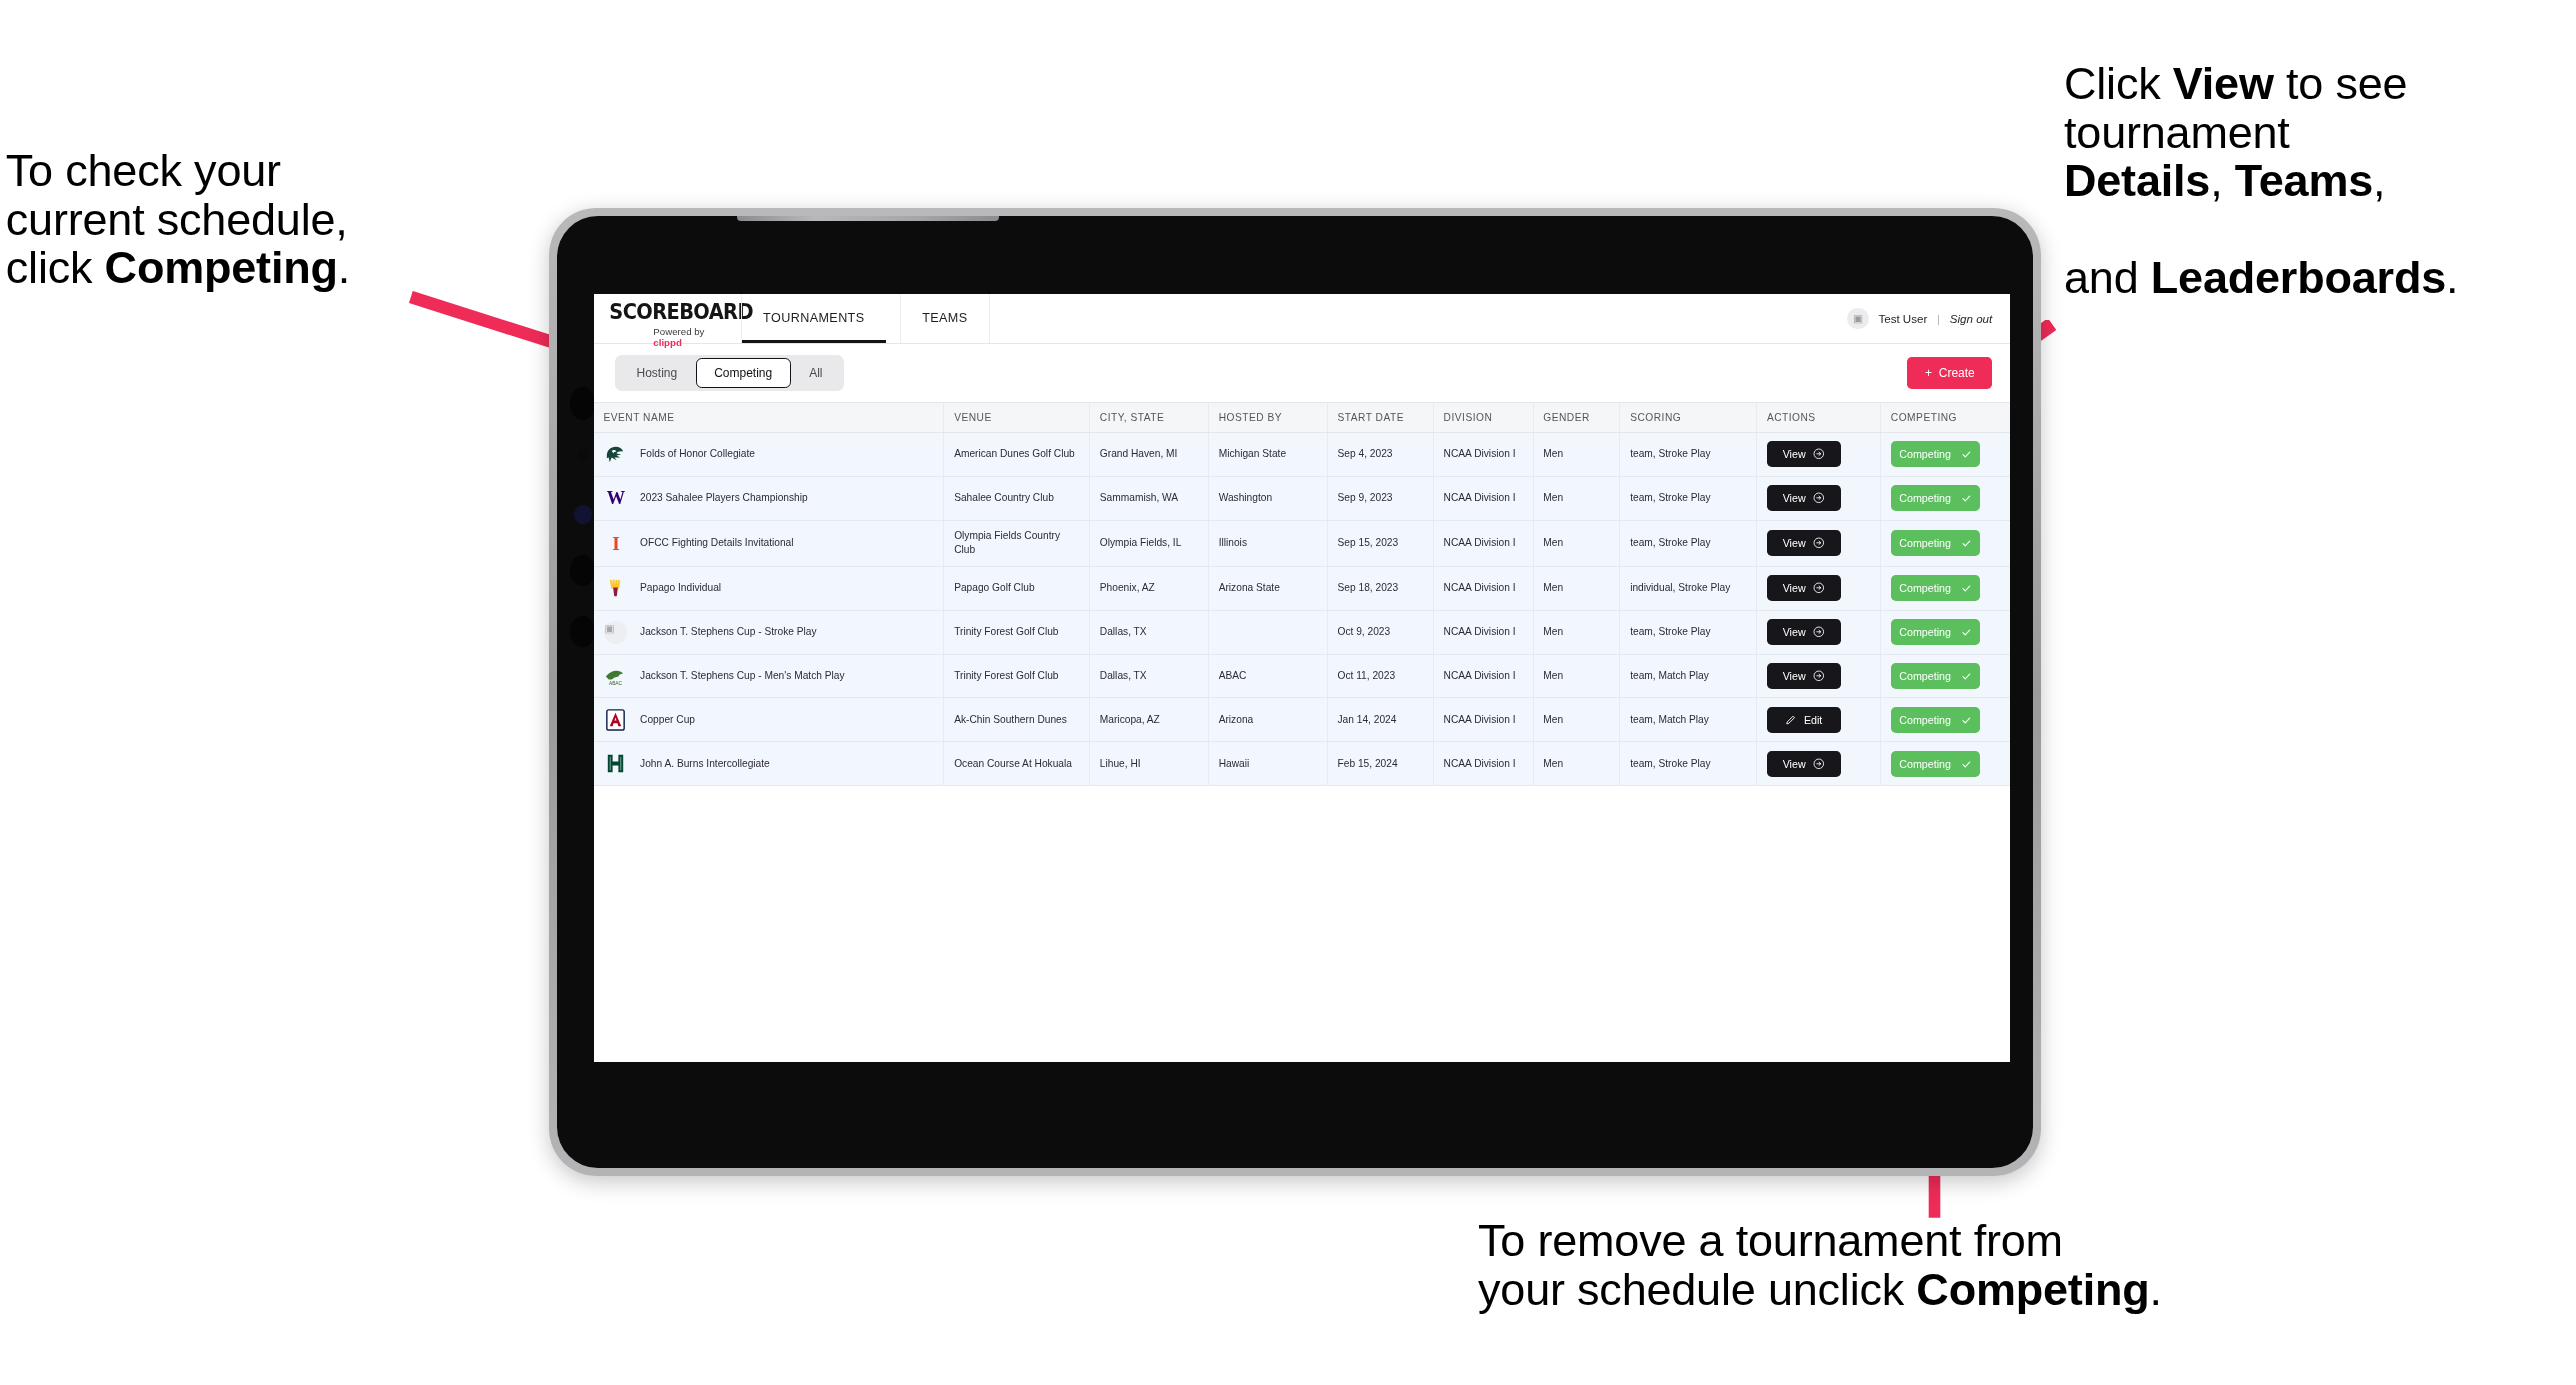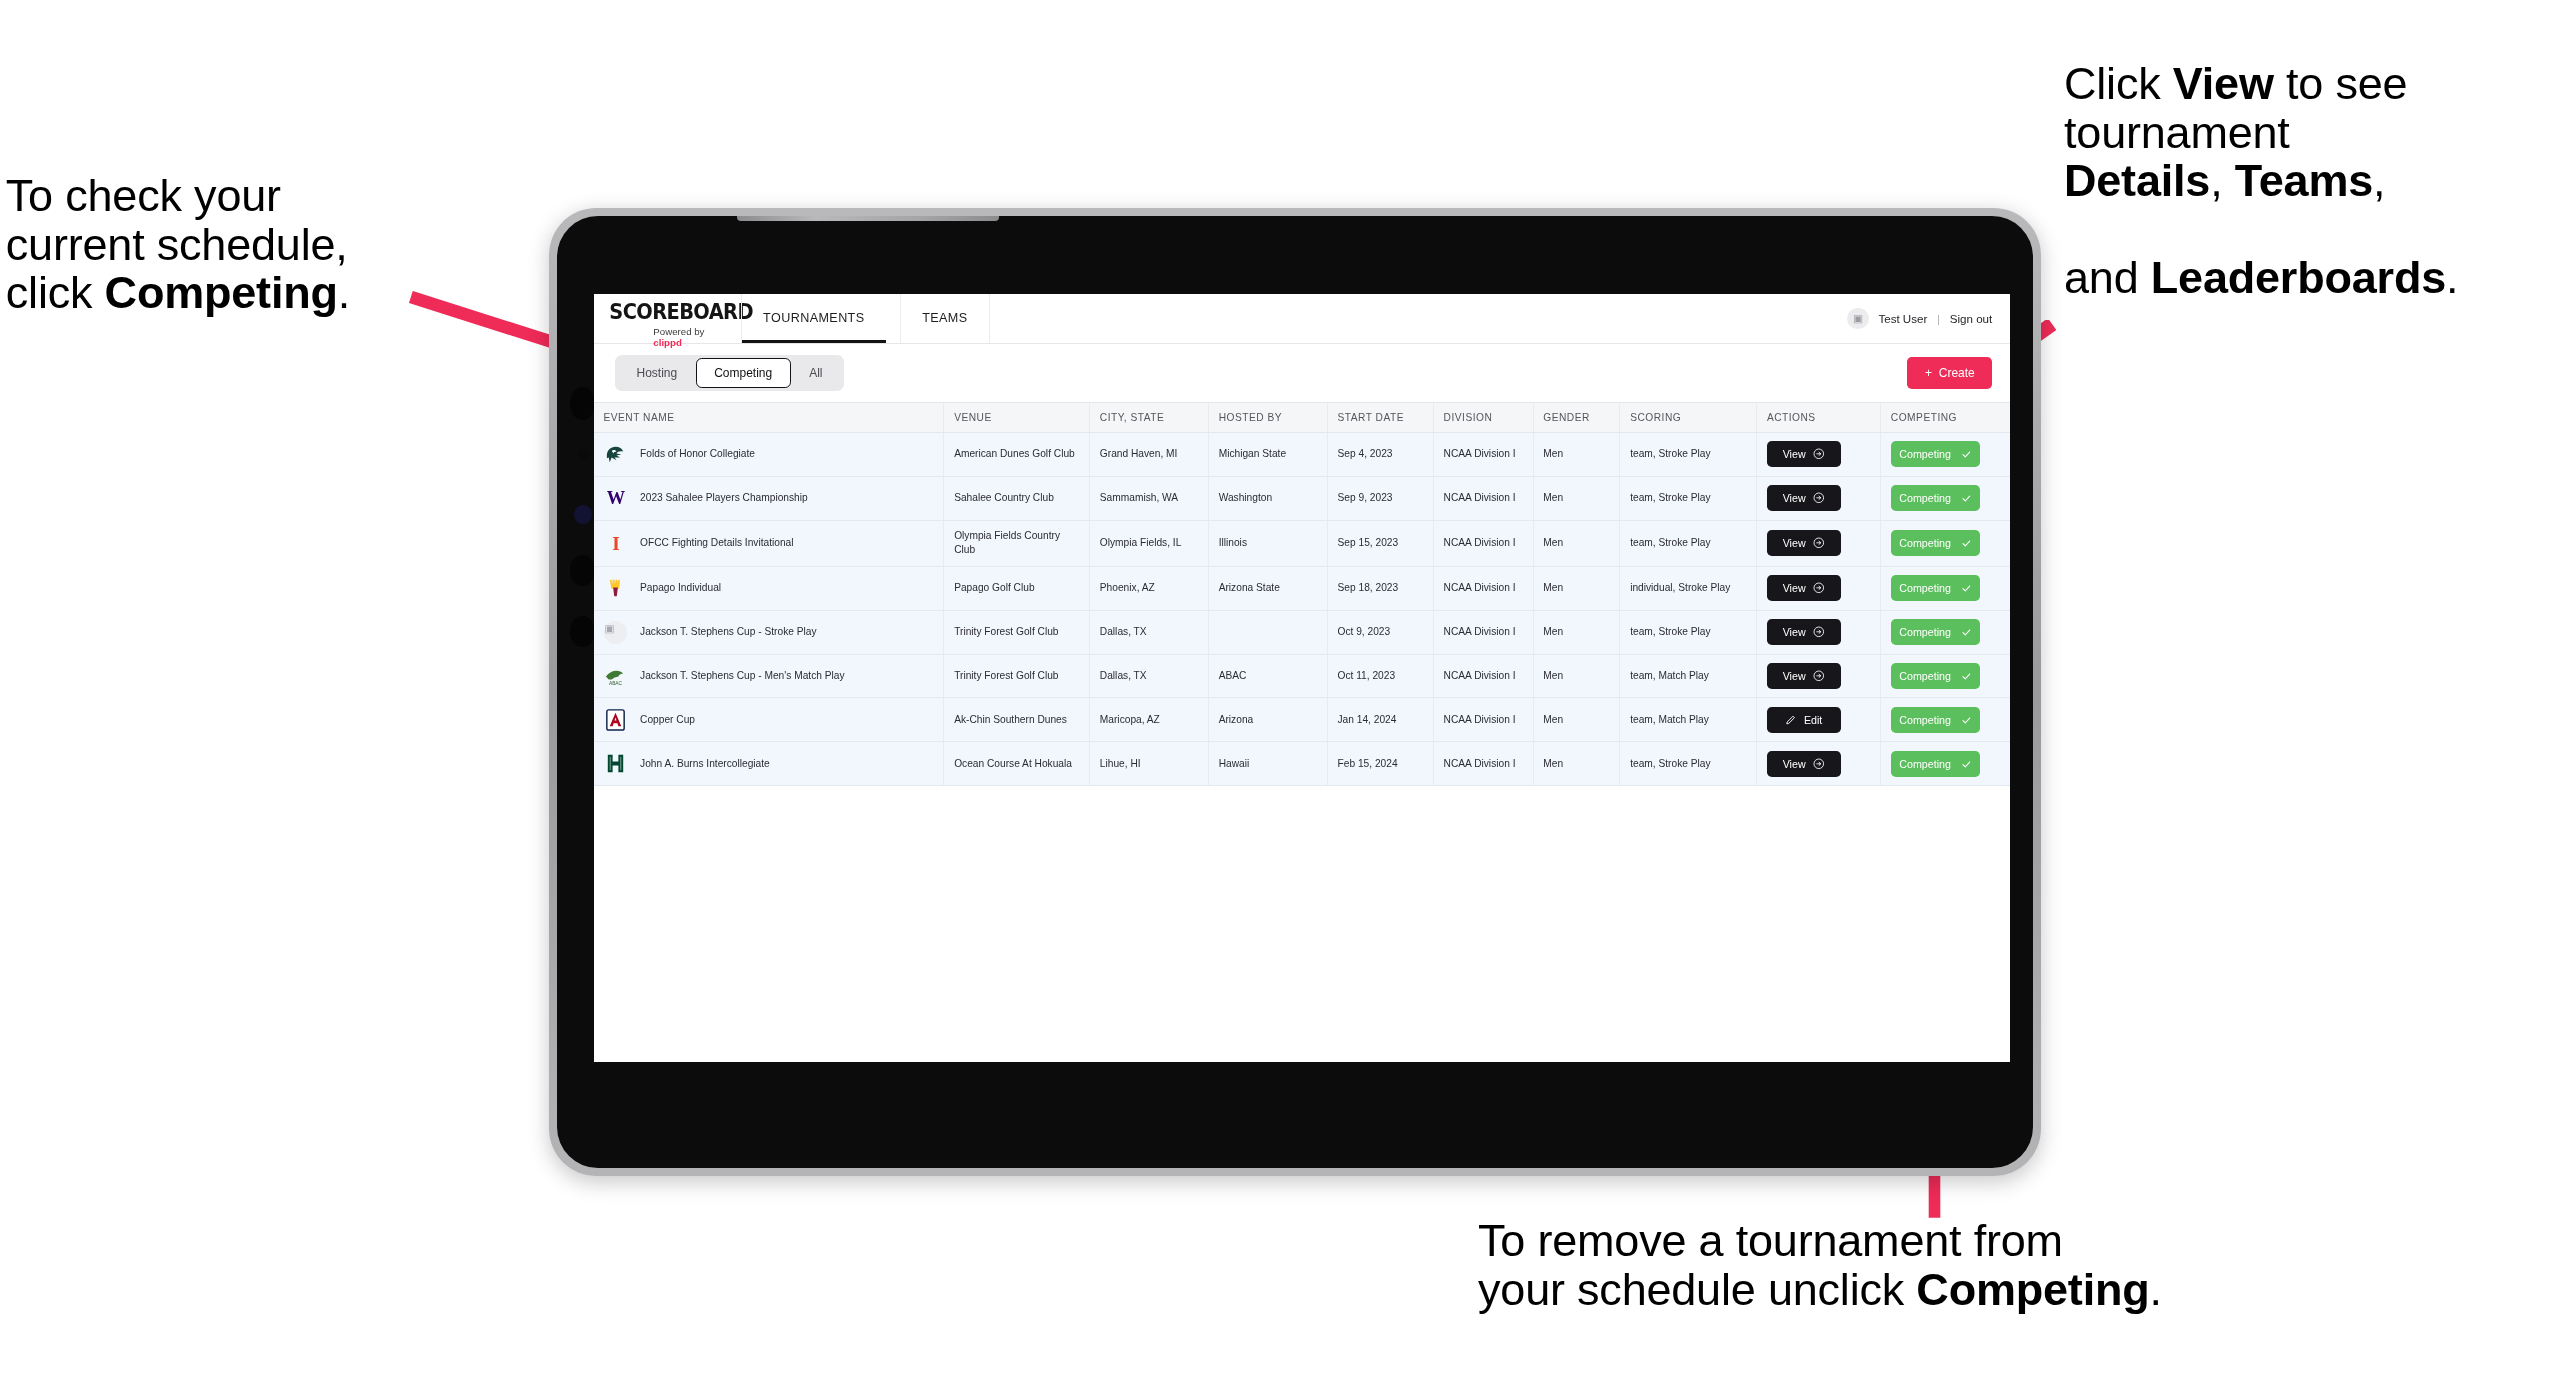--- a/index.html
+++ b/index.html
@@ -15,21 +15,21 @@
   .anno {
     position: absolute;
     color: #000;
     font-size: 45px;
     line-height: 1.08;
     font-weight: 400;
     letter-spacing: -0.2px;
     white-space: pre-line;
   }
   .anno b { font-weight: 700; }
-  #anno-left  { left: 5.8px;  top: 172px;  width: 466px; }
+  #anno-left  { left: 5.8px;  top: 147px;  width: 466px; }
   #anno-right { left: 2064px; top: 60px; width: 514px; }
   #anno-bottom{ left: 1478px; top: 1217px; width: 1028px; }
 
   
   .arrow { position: absolute; }
 
   
   .tablet {
     position: absolute;
     left: 549px; top: 208px;
@@ -95,21 +95,21 @@
     content:""; position:absolute; left:0; right:0; bottom:0; height:2.9px; background:#131316;
   }
   .nav-spacer { flex:1; }
   .user-area { display:flex; align-items:center; gap:9.7px; padding-right:17.5px; font-size:11.6px; color:#25252a; }
   .avatar {
     width:21.3px; height:21.3px; border-radius:50%;
     background:#ececee; display:flex; align-items:center; justify-content:center;
     color:#9a9aa0; font-size:10.7px;
   }
   .sep { color:#b5b5b9; }
-  .signout { cursor:pointer; }
+  .signout { cursor:pointer;font-style:italic; }
 
   
   .filterbar {
     display:flex; align-items:center; justify-content:space-between;
     padding: 11.6px 17.5px 11.6px 21.3px;
     background:#fff;
   }
   .segment {
     display:inline-flex; align-items:center;
     background:#e9e9ec; border-radius:6.8px; padding:2.9px;

